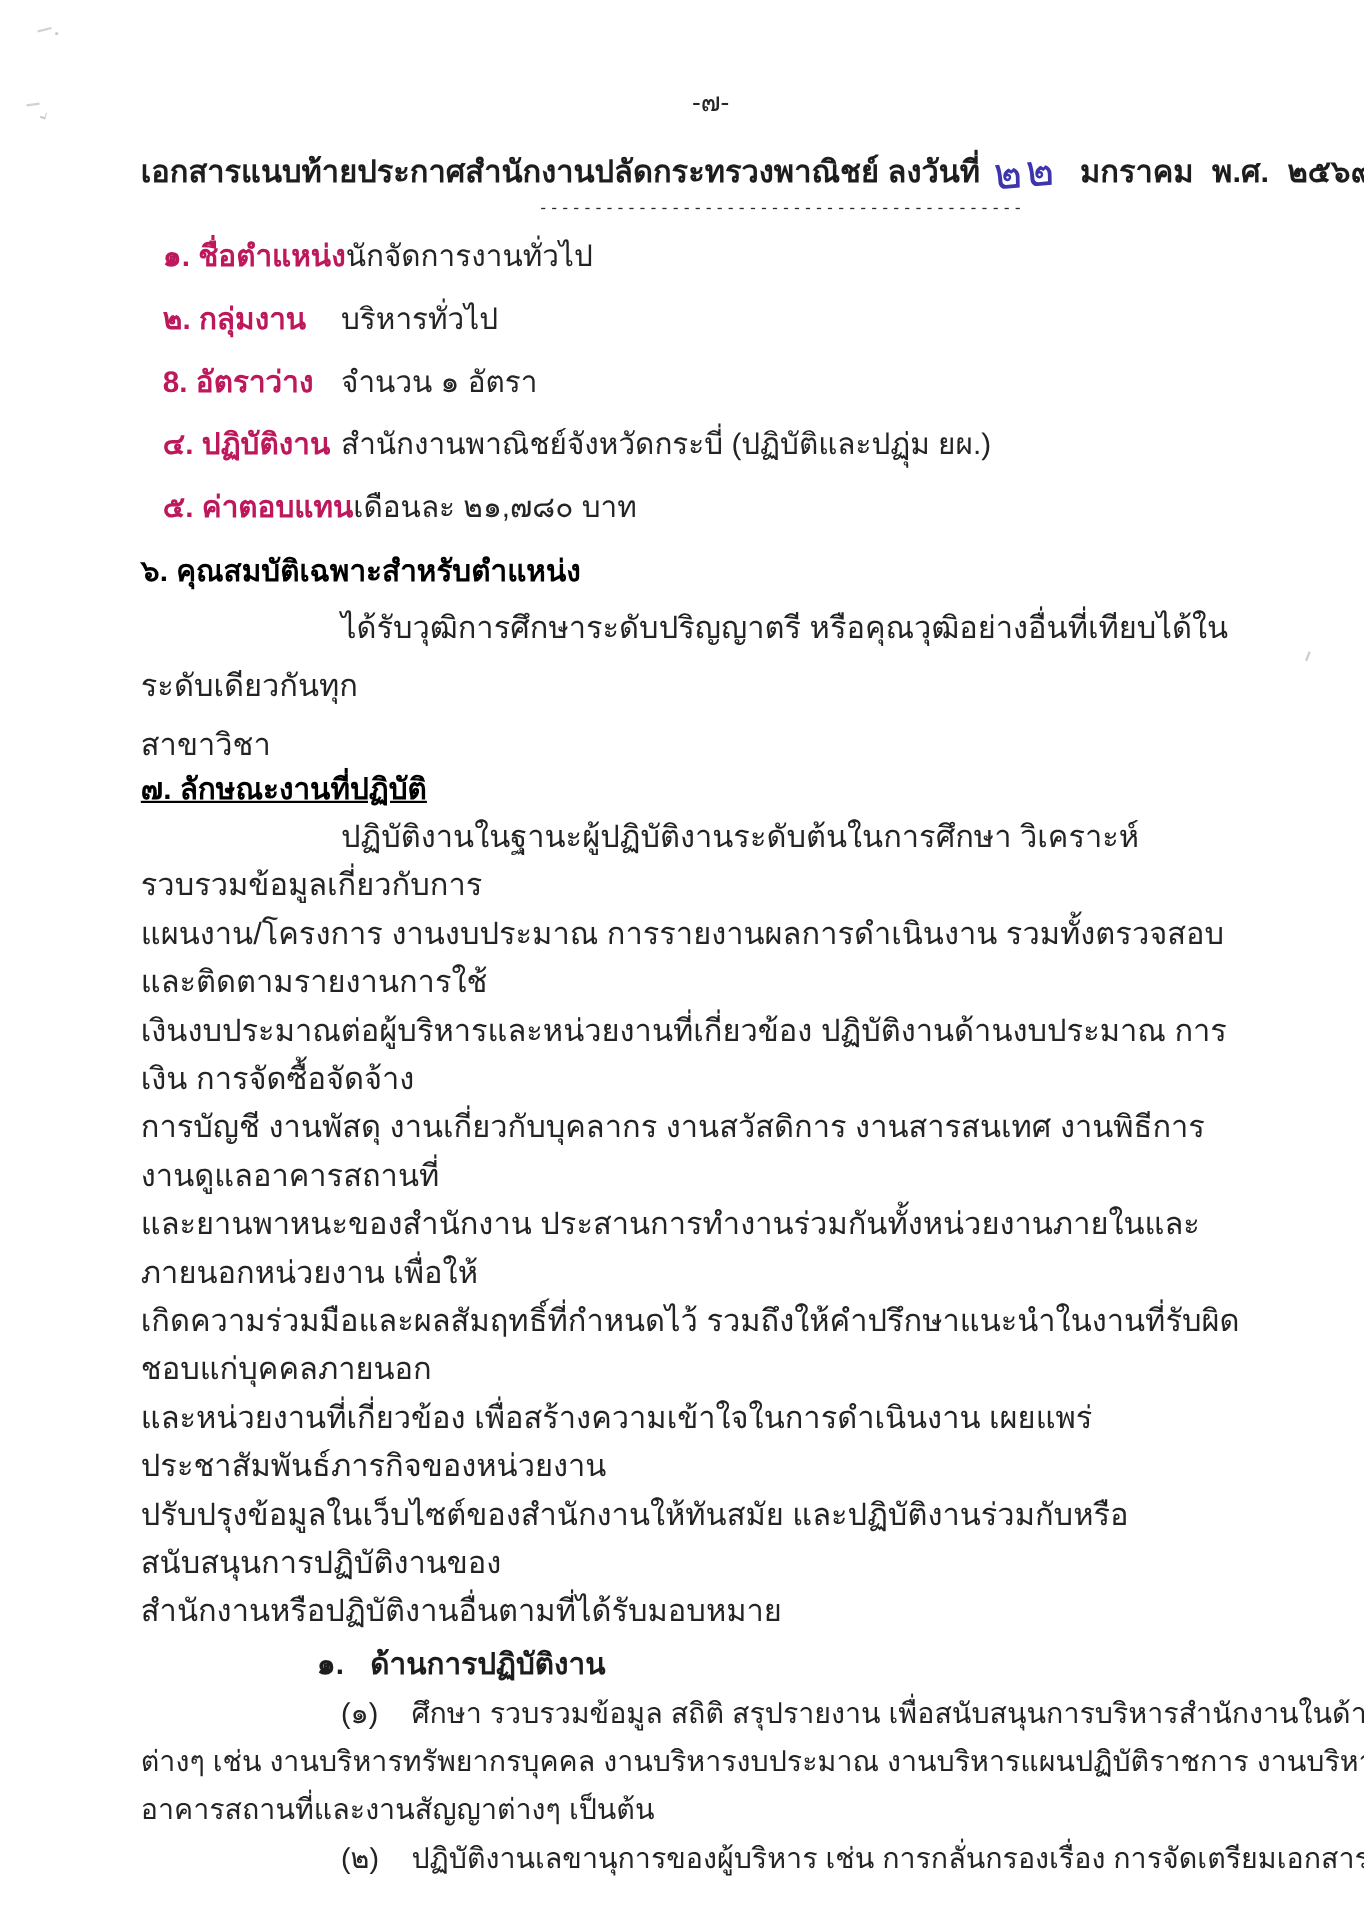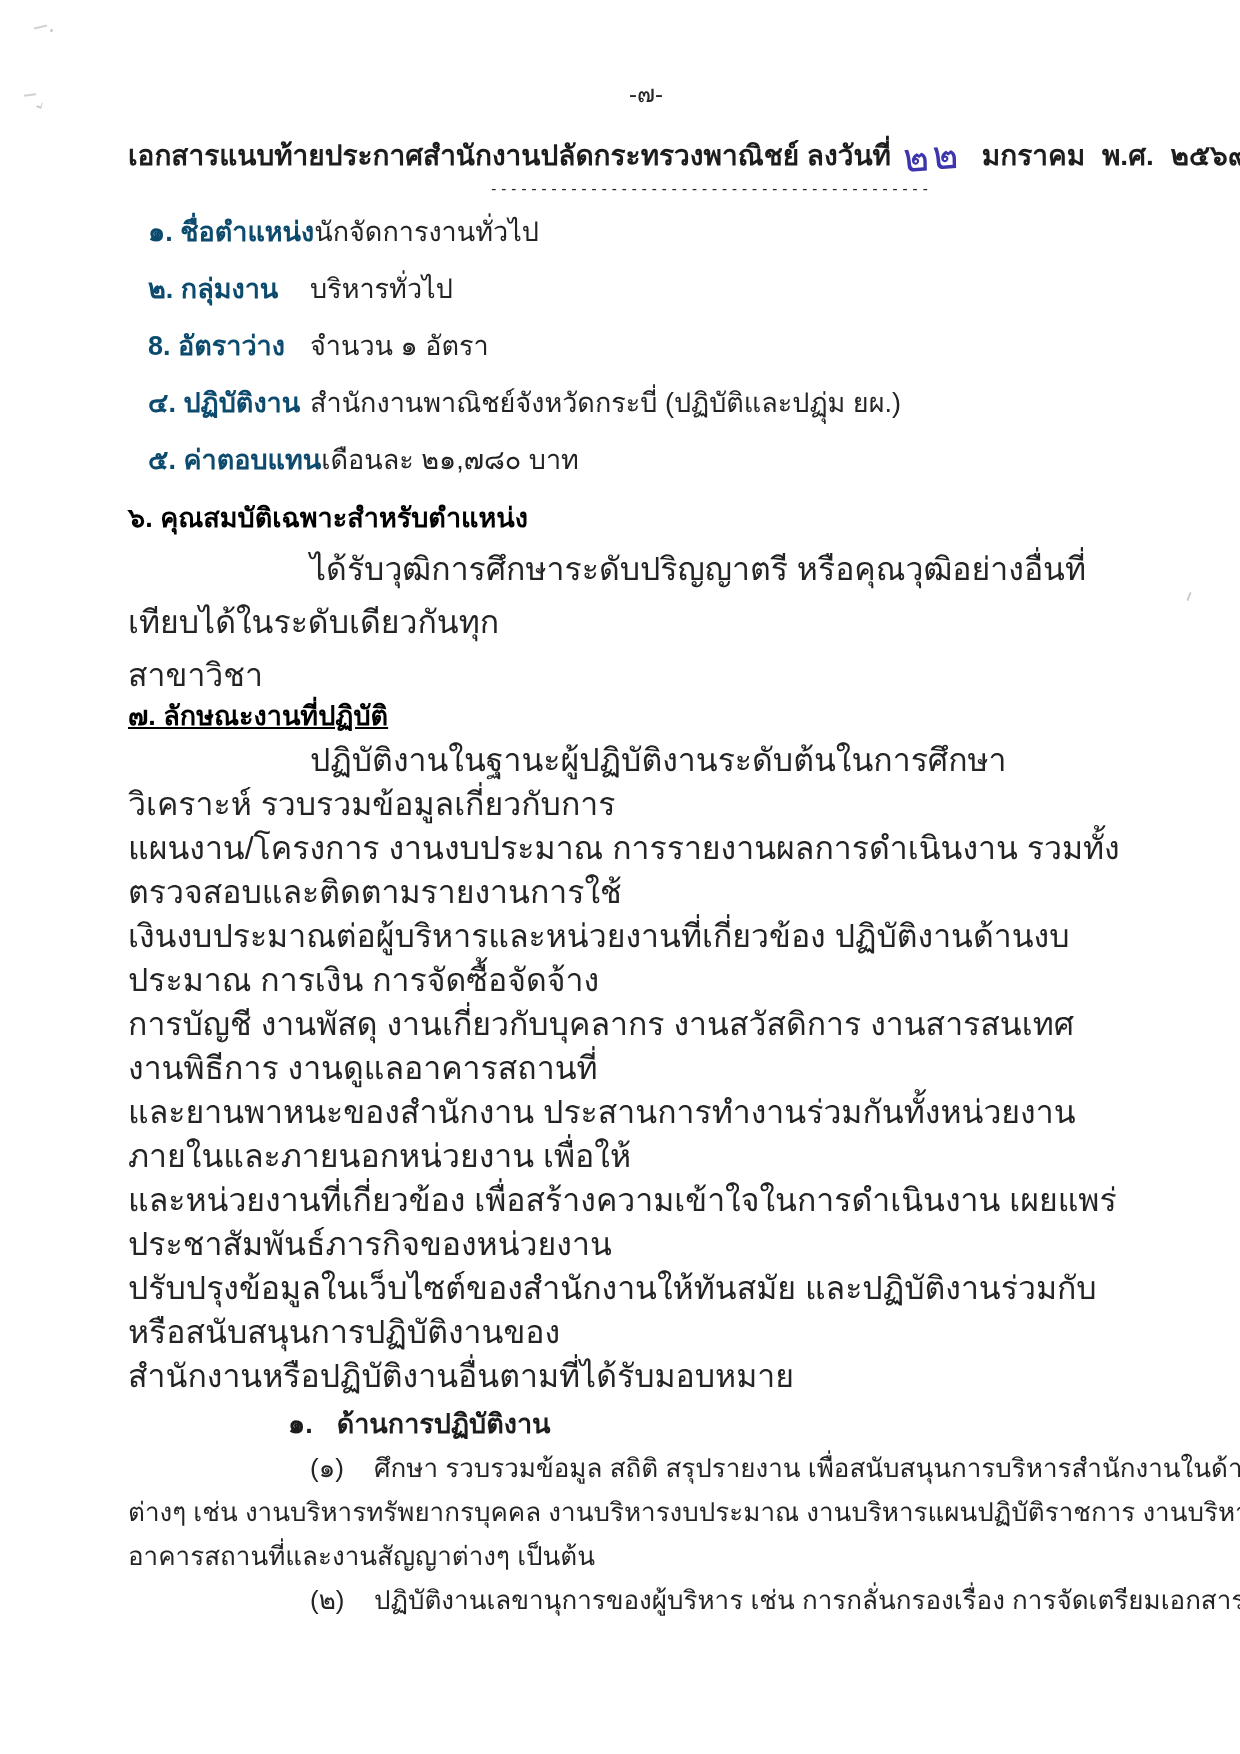--- a/index.html
+++ b/index.html
@@ -69,35 +69,35 @@
     letter-spacing: 1px;
     color: #2a2a2a;
     font-family: "DejaVu Sans Mono", monospace;
   }
 
   .fields { margin-top: 8px; }
   .field-row { line-height: 57px; font-size: 27px; white-space: nowrap; }
   .field-label {
     display: inline-block;
     font-weight: 700;
-    color: #0c4a6e;
+    color: #be185d;
     padding-left: 20px;
     min-width: 162px;
     box-sizing: content-box;
   }
   .field-value { color: #242424; margin-top: 36px; }
 
   .section-heading {
     font-weight: 700;
     font-size: 27px;
     color: #000000;
     line-height: 50px;
   }
   .qual-heading { margin-top: 4px; }
-  .para { font-size: 32px; color: #242424; }
+  .para { font-size: 28px; color: #242424; }
   .qual-lines .line { line-height: 53px; }
   .para .line:first-child { text-indent: 182px; }
 
   .duty-heading { margin-top: -8px; line-height: 44px; text-decoration: underline; }
   .duty-lines .line { line-height: 44px; }
 
   .subsection-heading {
     margin-top: 4px;
     line-height: 44px;
     font-size: 27px;
@@ -143,20 +143,21 @@
       <div class="line">สาขาวิชา</div>
     </div>
 
   <div class="section-heading duty-heading">๗. ลักษณะงานที่ปฏิบัติ</div>
   <div class="para duty-lines">
       <div class="line">ปฏิบัติงานในฐานะผู้ปฏิบัติงานระดับต้นในการศึกษา วิเคราะห์ รวบรวมข้อมูลเกี่ยวกับการ</div>
       <div class="line">แผนงาน/โครงการ งานงบประมาณ การรายงานผลการดำเนินงาน รวมทั้งตรวจสอบและติดตามรายงานการใช้</div>
       <div class="line">เงินงบประมาณต่อผู้บริหารและหน่วยงานที่เกี่ยวข้อง ปฏิบัติงานด้านงบประมาณ การเงิน การจัดซื้อจัดจ้าง</div>
       <div class="line">การบัญชี งานพัสดุ งานเกี่ยวกับบุคลากร งานสวัสดิการ งานสารสนเทศ งานพิธีการ งานดูแลอาคารสถานที่</div>
       <div class="line">และยานพาหนะของสำนักงาน ประสานการทำงานร่วมกันทั้งหน่วยงานภายในและภายนอกหน่วยงาน เพื่อให้</div>
+      <div class="line">เกิดความร่วมมือและผลสัมฤทธิ์ที่กำหนดไว้ รวมถึงให้คำปรึกษาแนะนำในงานที่รับผิดชอบแก่บุคคลภายนอก</div>
       <div class="line">และหน่วยงานที่เกี่ยวข้อง เพื่อสร้างความเข้าใจในการดำเนินงาน เผยแพร่ประชาสัมพันธ์ภารกิจของหน่วยงาน</div>
       <div class="line">ปรับปรุงข้อมูลในเว็บไซต์ของสำนักงานให้ทันสมัย และปฏิบัติงานร่วมกับหรือสนับสนุนการปฏิบัติงานของ</div>
       <div class="line">สำนักงานหรือปฏิบัติงานอื่นตามที่ได้รับมอบหมาย</div>
     </div>
 
   <div class="subsection-heading"><span class="sub-num">๑.</span><span class="sub-label">ด้านการปฏิบัติงาน</span></div>
 
   <div class="tasks">
       <div class="task-line"><span class="num">(๑)</span><span class="task-text">ศึกษา รวบรวมข้อมูล สถิติ สรุปรายงาน เพื่อสนับสนุนการบริหารสำนักงานในด้าน</span></div>
       <div class="task-line"><span class="num"></span><span class="task-text">ต่างๆ เช่น งานบริหารทรัพยากรบุคคล งานบริหารงบประมาณ งานบริหารแผนปฏิบัติราชการ งานบริหาร</span></div>

